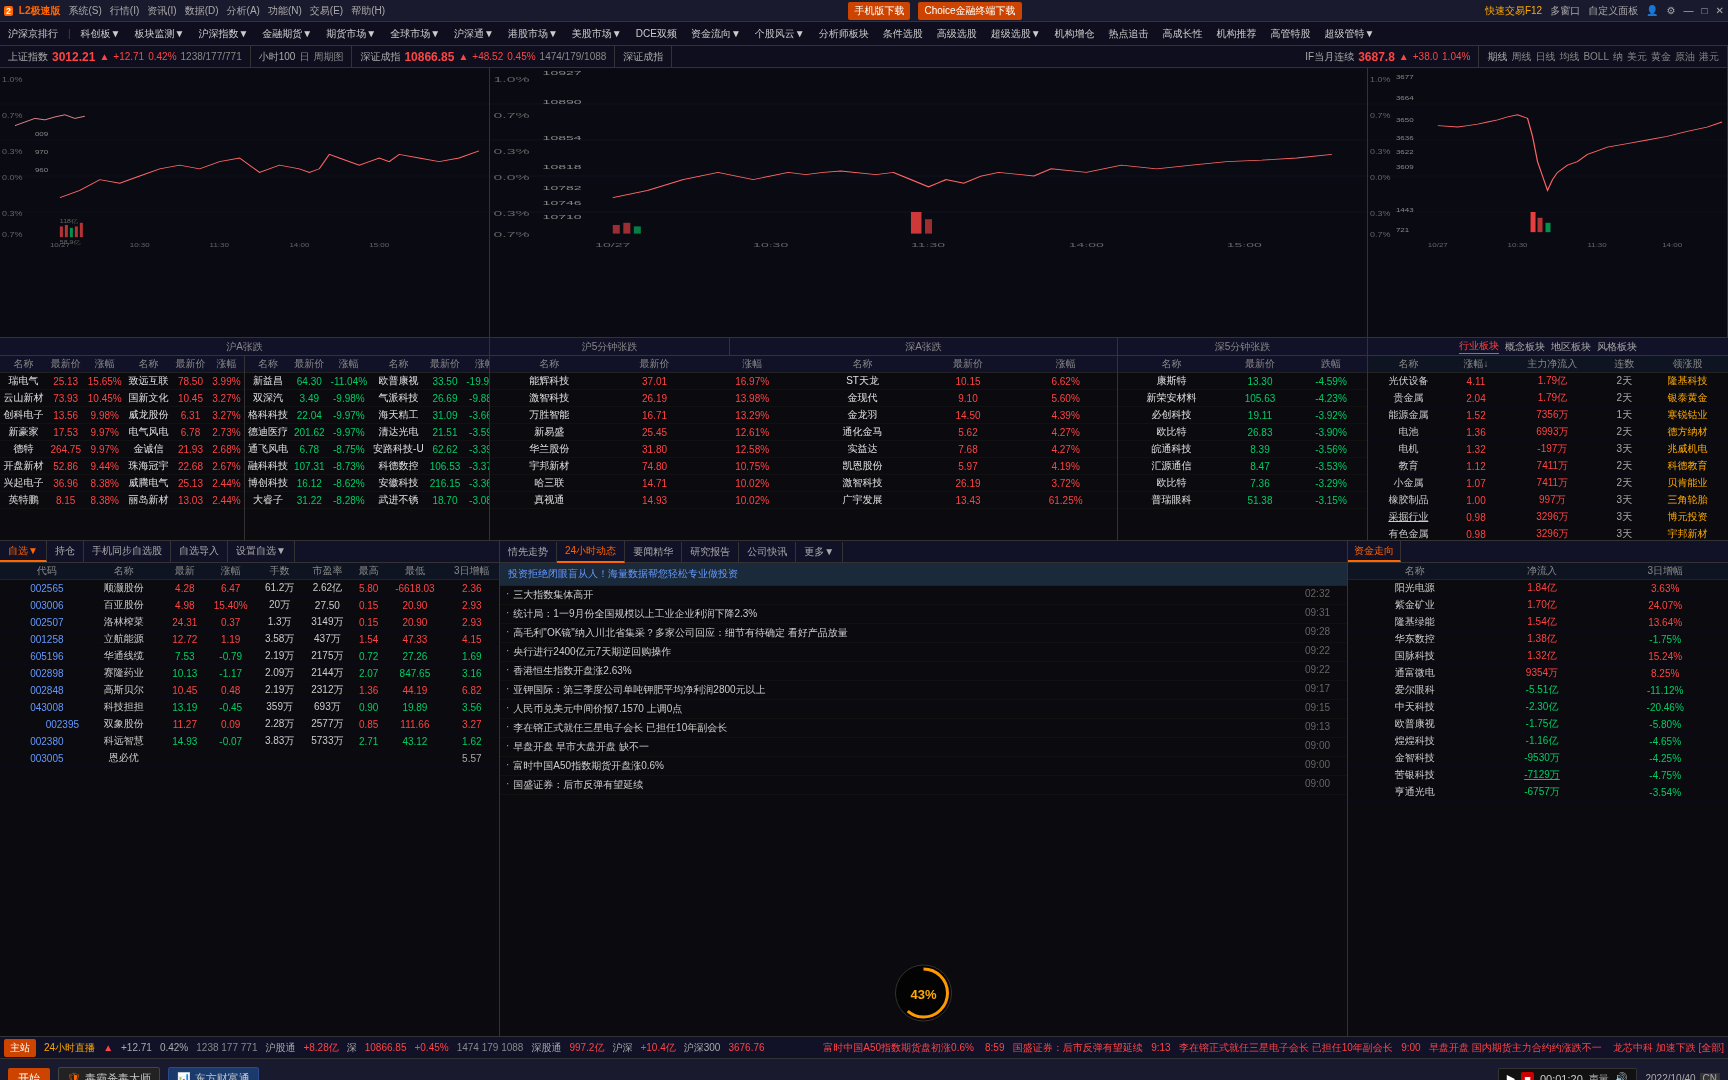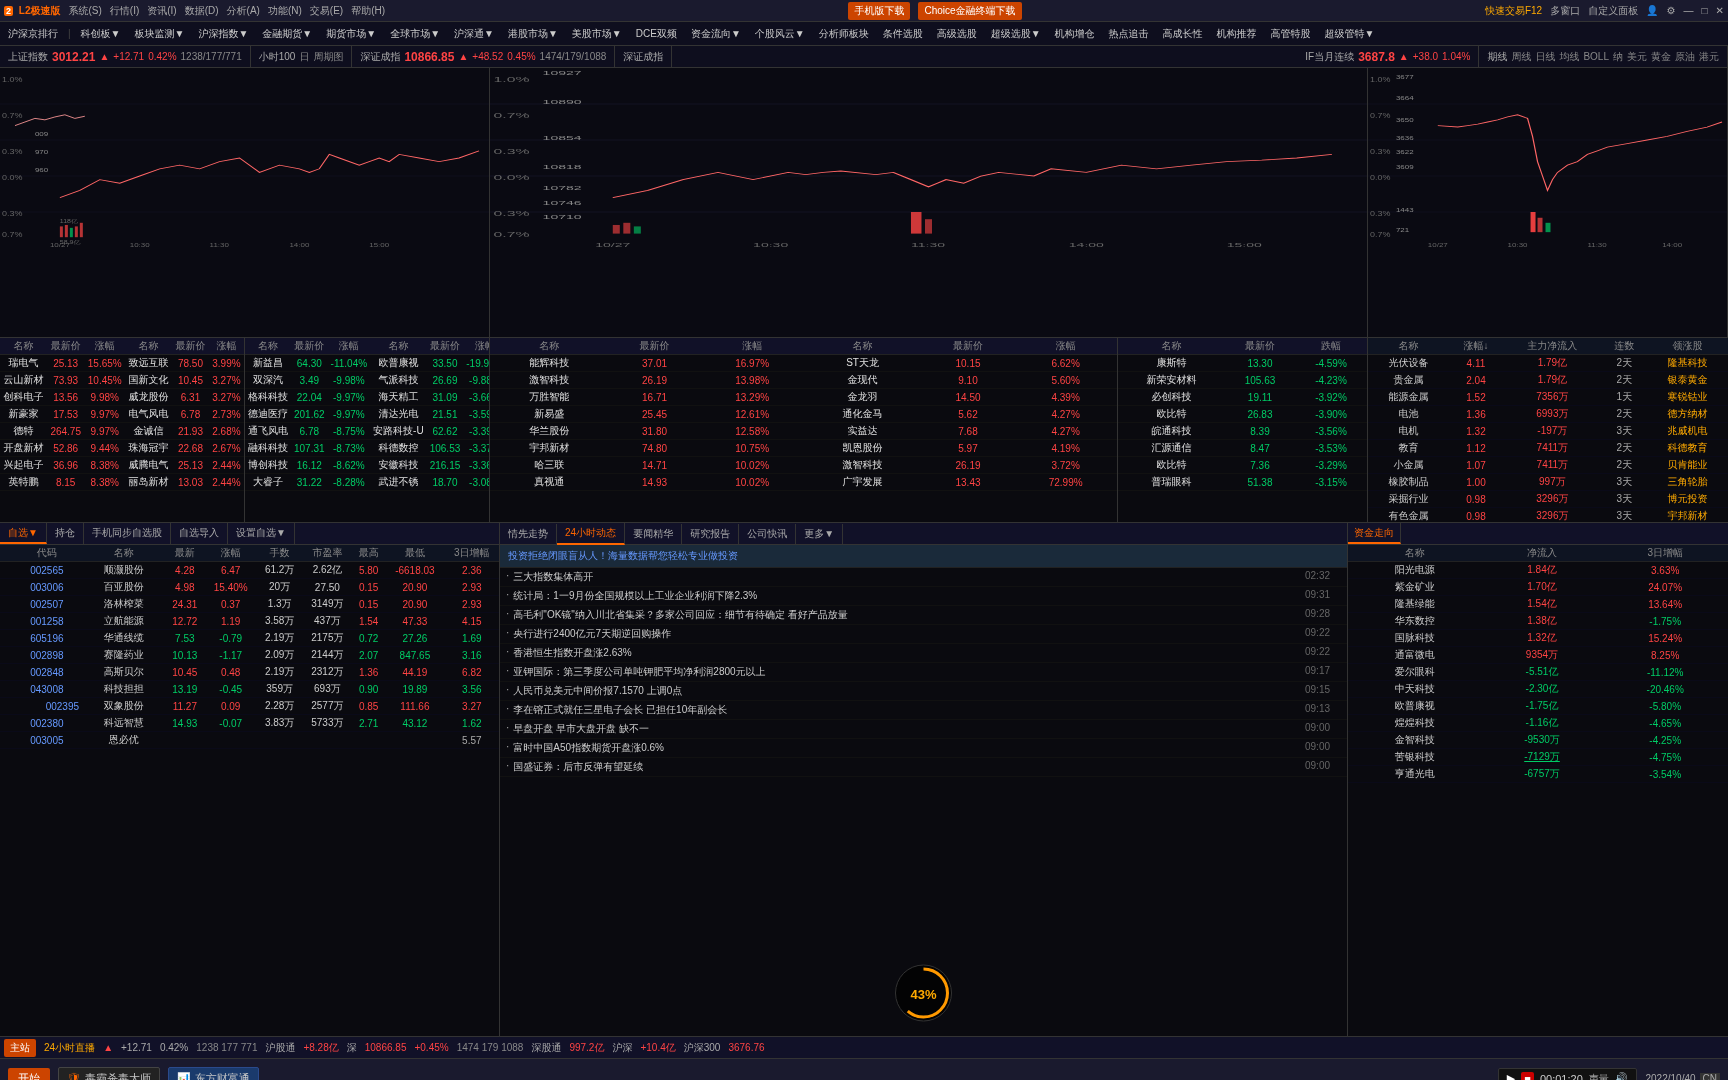--- a/index.html
+++ b/index.html
@@ -473,20 +473,40 @@
         <rect x="178" y="215" width="5" height="13" fill="#00cc66" opacity="0.7"></rect>
 
         <text x="60" y="248" fill="#666" font-size="8">10/27</text>
         <text x="140" y="248" fill="#666" font-size="8">10:30</text>
         <text x="220" y="248" fill="#666" font-size="8">11:30</text>
         <text x="295" y="248" fill="#666" font-size="8">14:00</text>
       </svg>
     </div>
   </div>
 
+  <div style="display:flex;height:18px;border-bottom:1px solid #333;">
+    <div style="width:490px;flex:none;background:#111128;display:flex;align-items:center;justify-content:center;font-size:10px;color:#888;border-right:1px solid #333;">
+      <span>沪A张跌</span>
+    </div>
+    <div style="width:240px;flex:none;background:#111128;display:flex;align-items:center;justify-content:center;font-size:10px;color:#888;border-right:1px solid #333;">
+      <span>沪5分钟张跌</span>
+    </div>
+    <div style="flex:1;background:#111128;display:flex;align-items:center;justify-content:center;font-size:10px;color:#888;border-right:1px solid #333;">
+      <span>深A张跌</span>
+    </div>
+    <div style="width:250px;flex:none;background:#111128;display:flex;align-items:center;justify-content:center;font-size:10px;color:#888;border-right:1px solid #333;">
+      <span>深5分钟张跌</span>
+    </div>
+    <div style="width:360px;flex:none;background:#111128;display:flex;align-items:center;justify-content:center;font-size:10px;color:#888;gap:6px;">
+      <span class="red" style="cursor:pointer;border-bottom:1px solid #ff4444;">行业板块</span>
+      <span style="color:#aaa;cursor:pointer;">概念板块</span>
+      <span style="color:#aaa;cursor:pointer;">地区板块</span>
+      <span style="color:#aaa;cursor:pointer;">风格板块</span>
+    </div>
+  </div>
 
   <div style="display:flex;height:185px;border-bottom:1px solid #333;">
 
     <div style="width:245px;flex:none;border-right:1px solid #333;overflow:hidden;">
       <table class="panel-table" style="width:100%;">
         <thead>
           <tr>
             <th>名称</th>
             <th>最新价</th>
             <th>涨幅</th>
@@ -713,21 +733,21 @@
       <td class="white">激智科技</td>
       <td class="red">26.19</td>
       <td class="red">3.72%</td>
     </tr>
             <tr>
       <td class="white">真视通</td>
       <td class="red">14.93</td>
       <td class="red">10.02%</td>
       <td class="white">广宇发展</td>
       <td class="red">13.43</td>
-      <td class="red">72.99%</td>
+      <td class="red">61.25%</td>
     </tr>
           </tbody>
       </table>
     </div>
 
     <div style="width:250px;flex:none;border-right:1px solid #333;overflow:hidden;">
       <table class="panel-table" style="width:100%;">
         <thead>
           <tr>
             <th>名称</th>
@@ -842,21 +862,21 @@
       <td style="color:#ffaa00;">贝肯能业</td>
     </tr>
             <tr>
       <td style="color:#ccc;">橡胶制品</td>
       <td style="color:#ff4444;">1.00</td>
       <td style="color:#ff4444;">997万</td>
       <td style="color:#aaa;">3天</td>
       <td style="color:#ffaa00;">三角轮胎</td>
     </tr>
             <tr>
-      <td style="color:#ccc;">采掘行业</td>
+      <td style="color:#ccc;text-decoration:underline;">采掘行业</td>
       <td style="color:#ff4444;">0.98</td>
       <td style="color:#ff4444;">3296万</td>
       <td style="color:#aaa;">3天</td>
       <td style="color:#ffaa00;">博元投资</td>
     </tr>
             <tr>
       <td style="color:#ccc;">有色金属</td>
       <td style="color:#ff4444;">0.98</td>
       <td style="color:#ff4444;">3296万</td>
       <td style="color:#aaa;">3天</td>
@@ -1226,20 +1246,23 @@
     <span class="red">10866.85</span>
     <span class="red">+0.45%</span>
     <span style="color:#888;">1474 179 1088</span>
     <span style="color:#aaa;">深股通</span>
     <span class="red">997.2亿</span>
     <span style="color:#aaa;">沪深</span>
     <span class="red">+10.4亿</span>
     <span style="color:#aaa;">沪深300</span>
     <span class="red">3676.76</span>
     <span style="flex:1;"></span>
+    <span style="color:#ff4444;font-size:10px;">
+      富时中国A50指数期货盘初涨0.6% &nbsp;&nbsp; 8:59 &nbsp; 国盛证券：后市反弹有望延续 &nbsp; 9:13 &nbsp; 李在镕正式就任三星电子会长 已担任10年副会长 &nbsp; 9:00 &nbsp; 早盘开盘 国内期货主力合约约涨跌不一 &nbsp;&nbsp; 龙芯中科 加速下跌 [全部]
+    </span>
   </div>
 
 </div>
 
 <div class="taskbar">
   <button class="btn-orange" style="font-size:11px;padding:3px 10px;">开始</button>
   <div style="display:flex;align-items:center;gap:4px;background:#222;border:1px solid #444;padding:3px 8px;border-radius:2px;cursor:pointer;">
     <span style="color:#ff6600;">🛡</span>
     <span>毒霸杀毒大师</span>
   </div>

